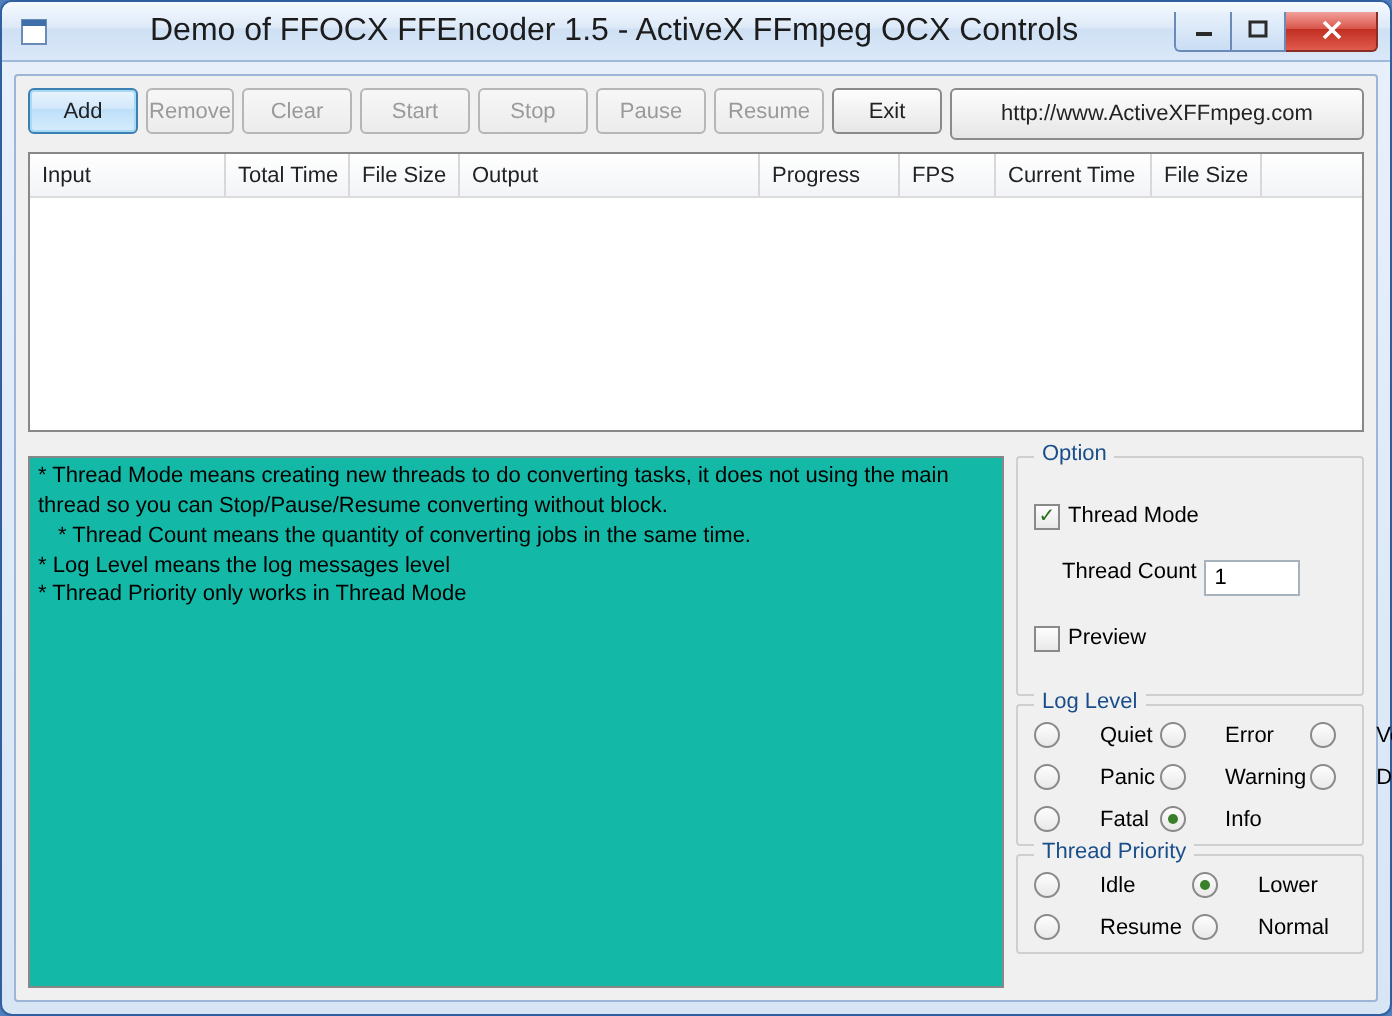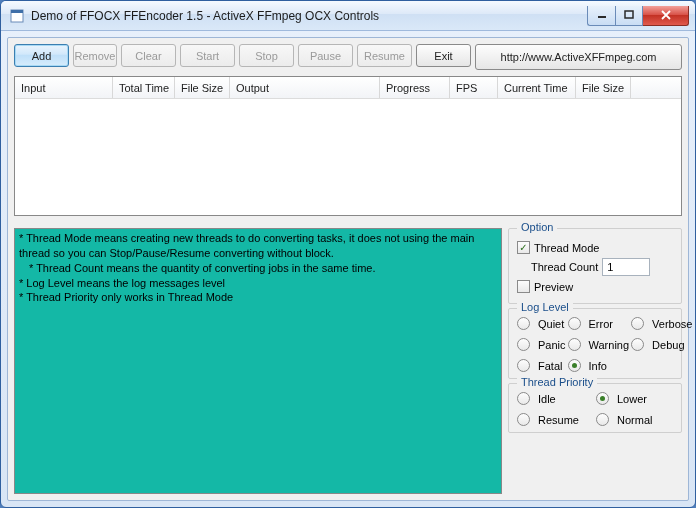--- a/index.html
+++ b/index.html
@@ -32,22 +32,23 @@
     padding: 0 0 0 8px;
     border-bottom: 1px solid #9fb9dc;
   }
   .titlebar .app-icon {
     width: 16px; height: 16px;
     margin-right: 6px;
     display: flex; align-items: center; justify-content: center;
   }
   .titlebar .title {
     color: #1c1c1c;
-    font-size: 12px;
+    font-size: 16px;
     flex: 1;
+    margin-left: 44px;
   }
   .win-btns { display: flex; height: 20px; margin-right: 6px; gap: 0; }
   .win-btn {
     width: 28px; height: 20px;
     border: 1px solid #6a8bb8;
     border-top: none;
     font-size: 11px;
     display: flex; align-items: center; justify-content: center;
     cursor: default;
   }
@@ -164,21 +165,21 @@
   }
   .group-title {
     position: absolute;
     top: -8px;
     left: 8px;
     background: #f0f0f0;
     padding: 0 4px;
     font-size: 11px;
     color: #1a4e8a;
   }
-  .row { display: flex; align-items: center; gap: 4px; margin: 4px 0; font-size: 11px; color: #000; }
+  .row { display: flex; gap: 4px; margin: 15px 0; font-size: 11px; color: #000; }
   .cb, .rb {
     width: 13px; height: 13px;
     border: 1px solid #8a8a8a;
     background: linear-gradient(#fdfdfd,#e9e9e9);
     display: inline-flex; align-items:center; justify-content:center;
     font-size: 10px;
   }
   .rb { border-radius: 50%; }
   .rb .dot { width:5px; height:5px; border-radius:50%; background:#3a7f2a; display:none;}
   .rb.checked .dot { display:block; }
@@ -193,21 +194,21 @@
   }
   .tc-label { margin-left: 14px; }
   .radio-grid {
     display: grid;
     grid-template-columns: 1fr 1fr 1fr;
     row-gap: 8px;
     column-gap: 2px;
     font-size: 11px;
   }
   .radio-grid.two { grid-template-columns: 1fr 1fr; }
-  .rlabel { display:flex; align-items:center; gap:8px; }
+  .rlabel { display:flex; align-items:center; gap:20px; }
 </style>
 </head>
 <body>
 
 <div class="window">
   <div class="titlebar">
     <span class="app-icon">
       <svg width="14" height="14" viewBox="0 0 14 14">
           <rect x="1" y="1" width="12" height="12" fill="#fff" stroke="#6a8bb8"></rect>
           <rect x="1" y="1" width="12" height="3" fill="#3f6fa8"></rect>

